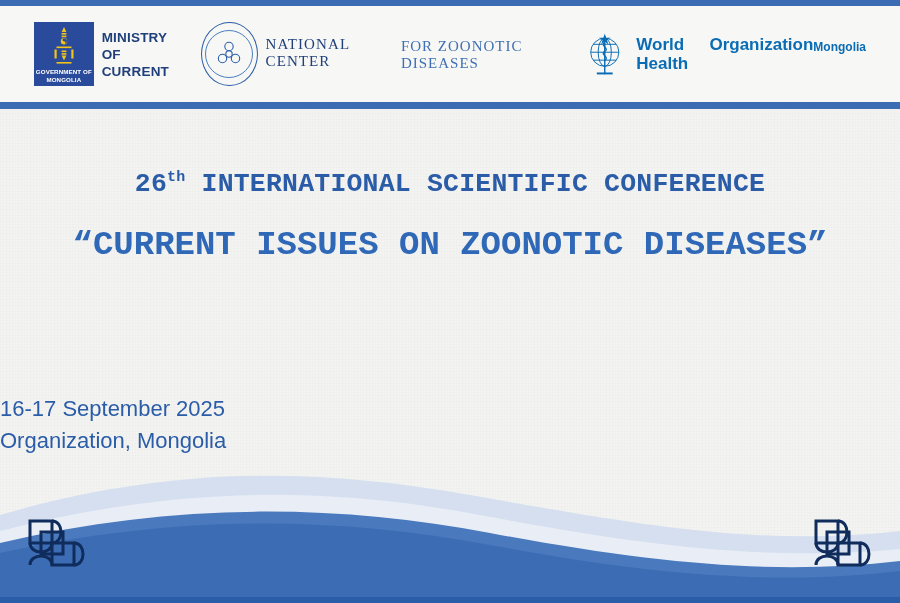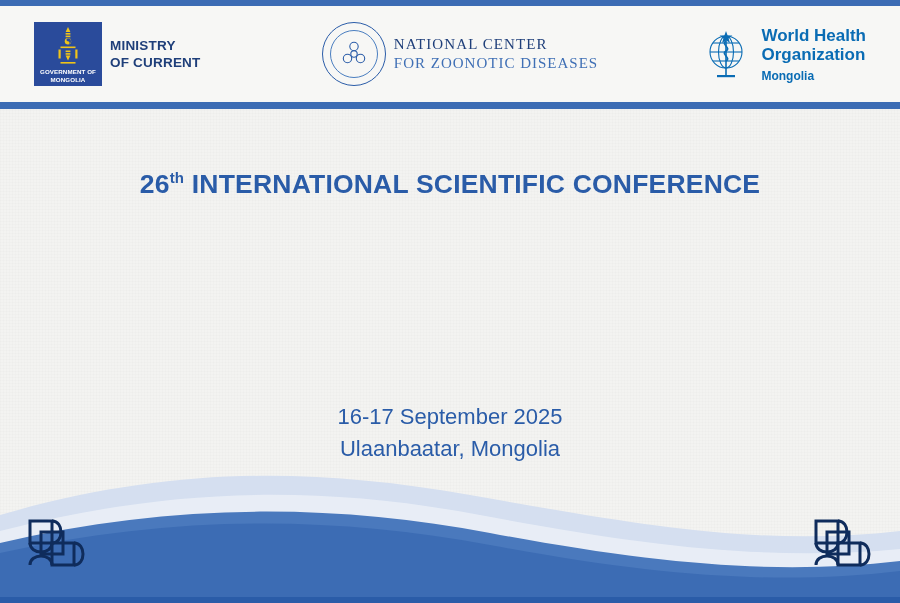--- a/index.html
+++ b/index.html
@@ -118,21 +118,21 @@
     width: 46px;
     height: 46px;
     border-radius: 50%;
     border: 1px solid #4a7ec0;
     display: flex;
     align-items: center;
     justify-content: center;
   }
   .nczd-text {
     display: flex;
-    flex-direction: column;
+    flex-direction: row;
     justify-content: space-between;
     margin-left: 2px;
   }
   .nczd-line1 {
     color: #1f3f7a;
     font-size: 15px;
     letter-spacing: 1.1px;
     font-family: "Liberation Serif", serif;
   }
   .nczd-line2 {
@@ -149,21 +149,21 @@
     align-items: center;
     gap: 8px;
   }
   .who-emblem {
     width: 54px;
     height: 54px;
     position: relative;
   }
   .who-text {
     display: flex;
-    flex-direction: column;
+    flex-direction: row;
   }
   .who-line1, .who-line2 {
     color: #0a6cb4;
     font-size: 17px;
     font-weight: bold;
     line-height: 19px;
   }
   .who-country {
     color: #0a6cb4;
     font-size: 12px;
@@ -183,20 +183,21 @@
       #f3f3f1;
     overflow: hidden;
   }
 
   .title-area {
     position: absolute;
     top: 60px;
     left: 0;
     width: 900px;
     text-align: center;
+    font-family: Liberation Mono, monospace;
   }
   .conf-line {
     color: #2a5ca8;
     font-size: 26.5px;
     font-weight: bold;
     letter-spacing: 0.2px;
   }
   .conf-line sup {
     font-size: 15px;
     vertical-align: super;
@@ -205,24 +206,23 @@
     color: #3068b8;
     font-size: 34px;
     font-weight: bold;
     line-height: 49px;
     margin-top: 22px;
     padding: 0 70px;
   }
 
   .date-area {
     position: absolute;
-    top: 292px;
+    top: 284px;
     left: 0;
     width: 900px;
-    text-align: center;
   }
   .date-line {
     color: #2a5ca8;
     font-size: 22px;
     line-height: 32px;
   }
 
   
   .wave {
     position: absolute;
@@ -322,25 +322,26 @@
       </div>
     </div>
 
   </div>
   <div class="header-sep"></div>
 
   <div class="body">
 
     <div class="title-area">
       <div class="conf-line"><span>26</span><sup>th</sup><span> INTERNATIONAL SCIENTIFIC CONFERENCE</span></div>
+      <div class="conf-theme">“CURRENT ISSUES ON ZOONOTIC DISEASES”</div>
     </div>
 
     <div class="date-area">
       <div class="date-line">16-17 September 2025</div>
-      <div class="date-line">Ulaanbaatar, Mongolia</div>
+      <div class="date-line">Organization, Mongolia</div>
     </div>
 
     <svg class="wave" viewBox="0 0 900 140" preserveAspectRatio="none">
       <path d="M0,58 C160,12 300,8 470,38 C640,68 760,90 900,74 L900,140 L0,140 Z" fill="#d5dff0"></path>
       <path d="M0,74 C170,30 320,28 480,58 C650,90 770,104 900,92 L900,140 L0,140 Z" fill="#eef2f8" opacity="0.75"></path>
       <path d="M0,86 C170,46 330,46 490,76 C660,108 780,118 900,104 L900,140 L0,140 Z" fill="#4a79bd"></path>
       <path d="M0,96 C170,58 330,58 490,88 C660,120 780,128 900,114 L900,140 L0,140 Z" fill="#3c6cb4"></path>
     </svg>
 
     <svg class="corner-knot left" viewBox="0 0 72 64">

